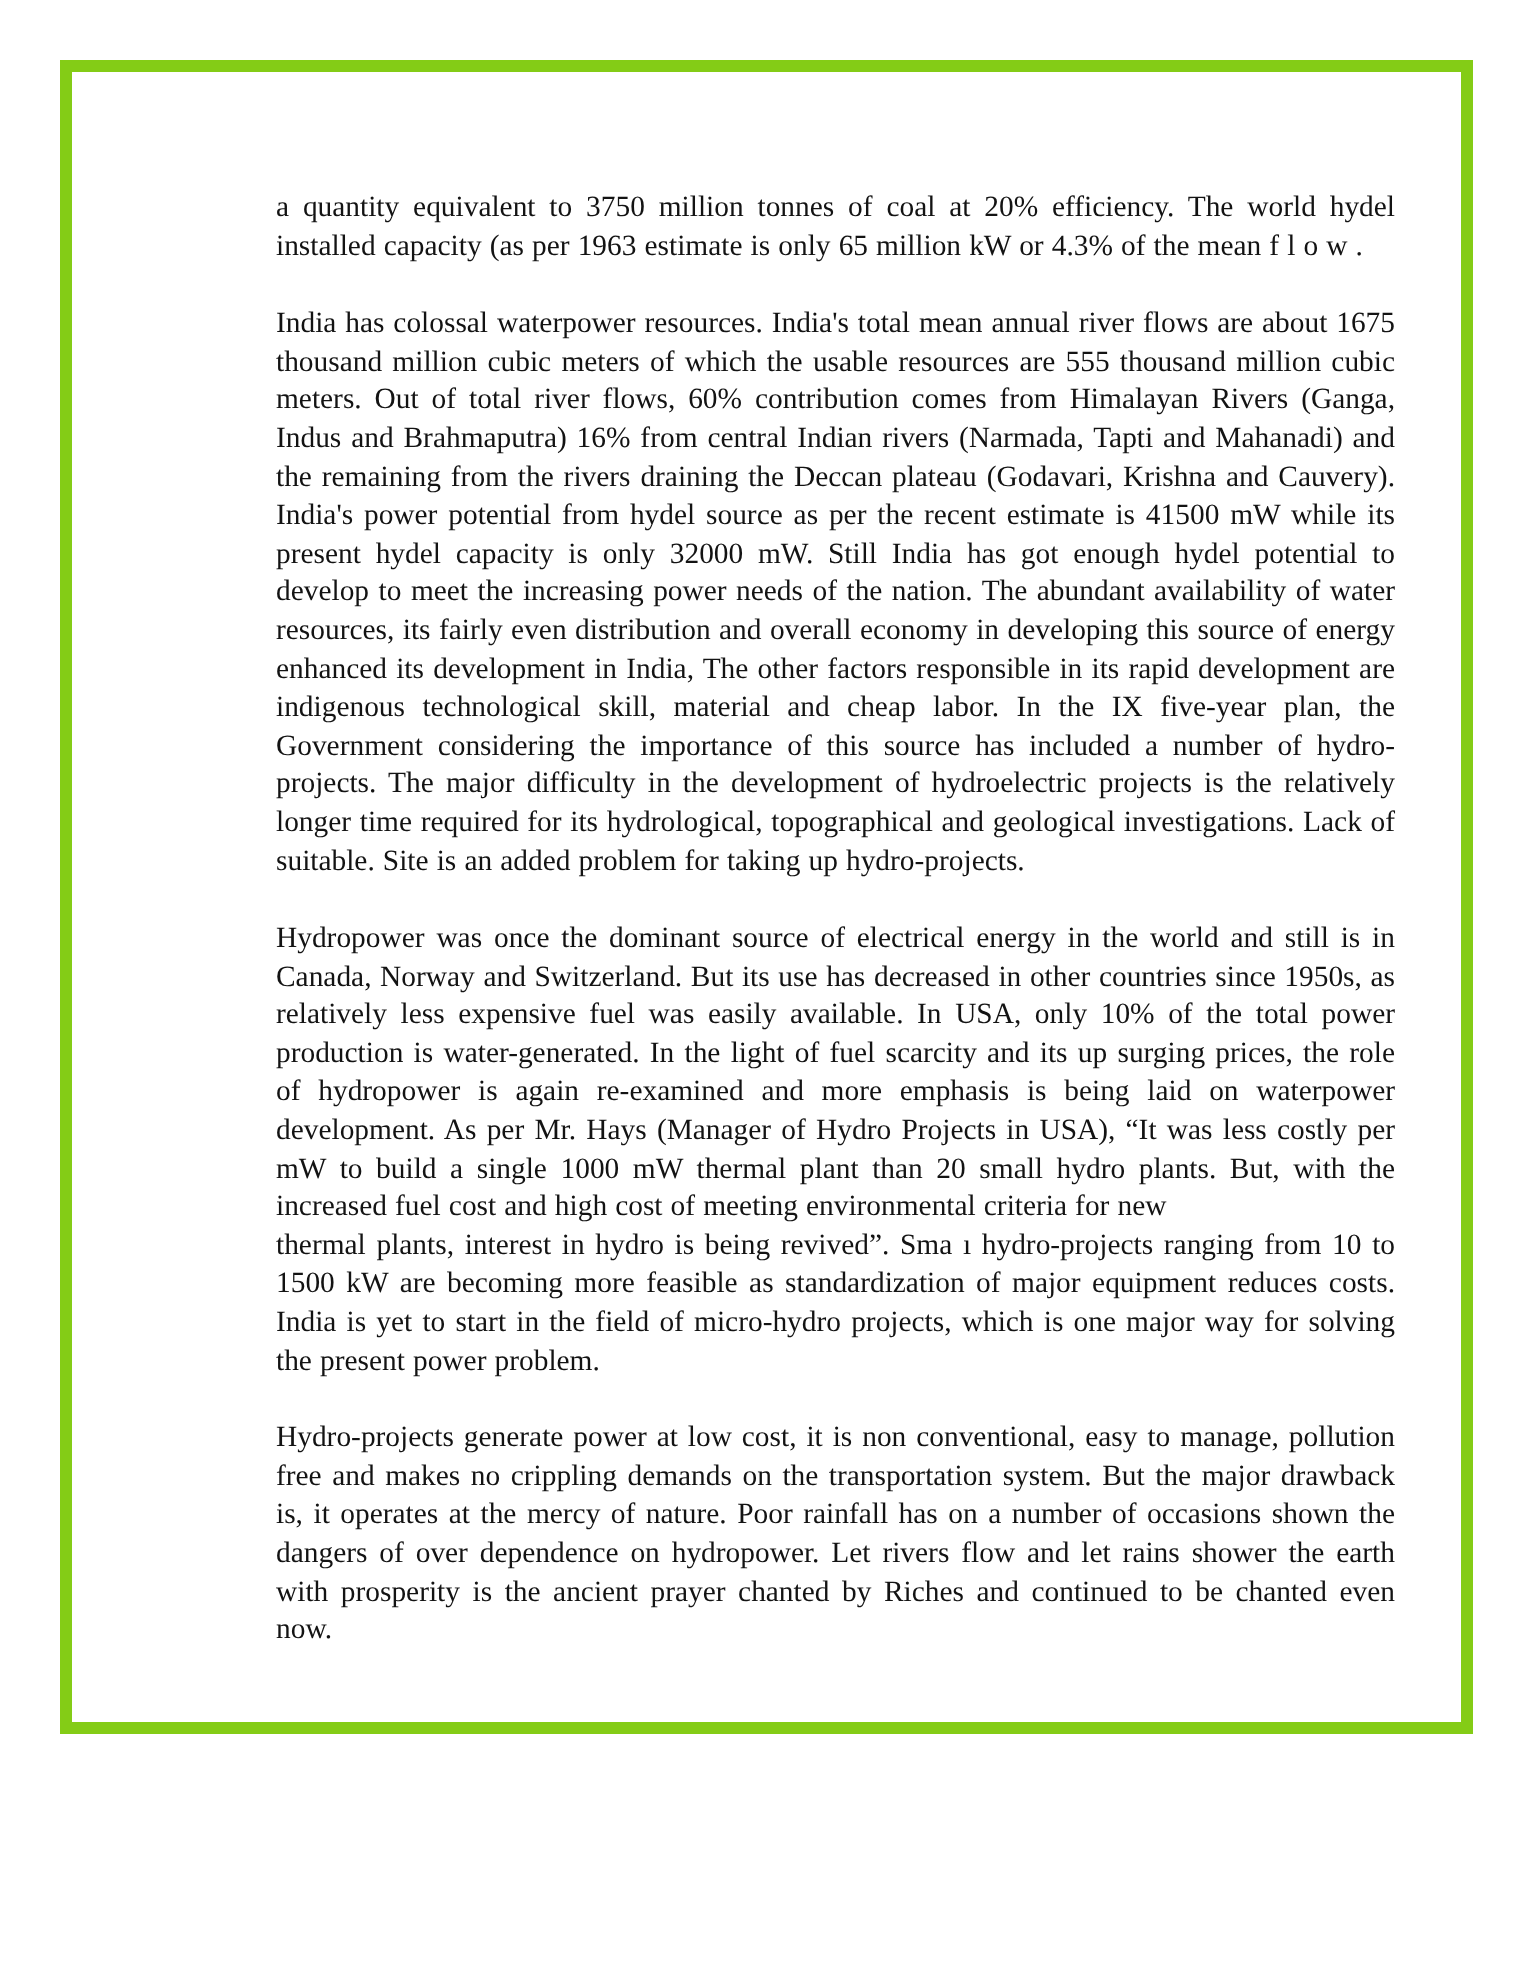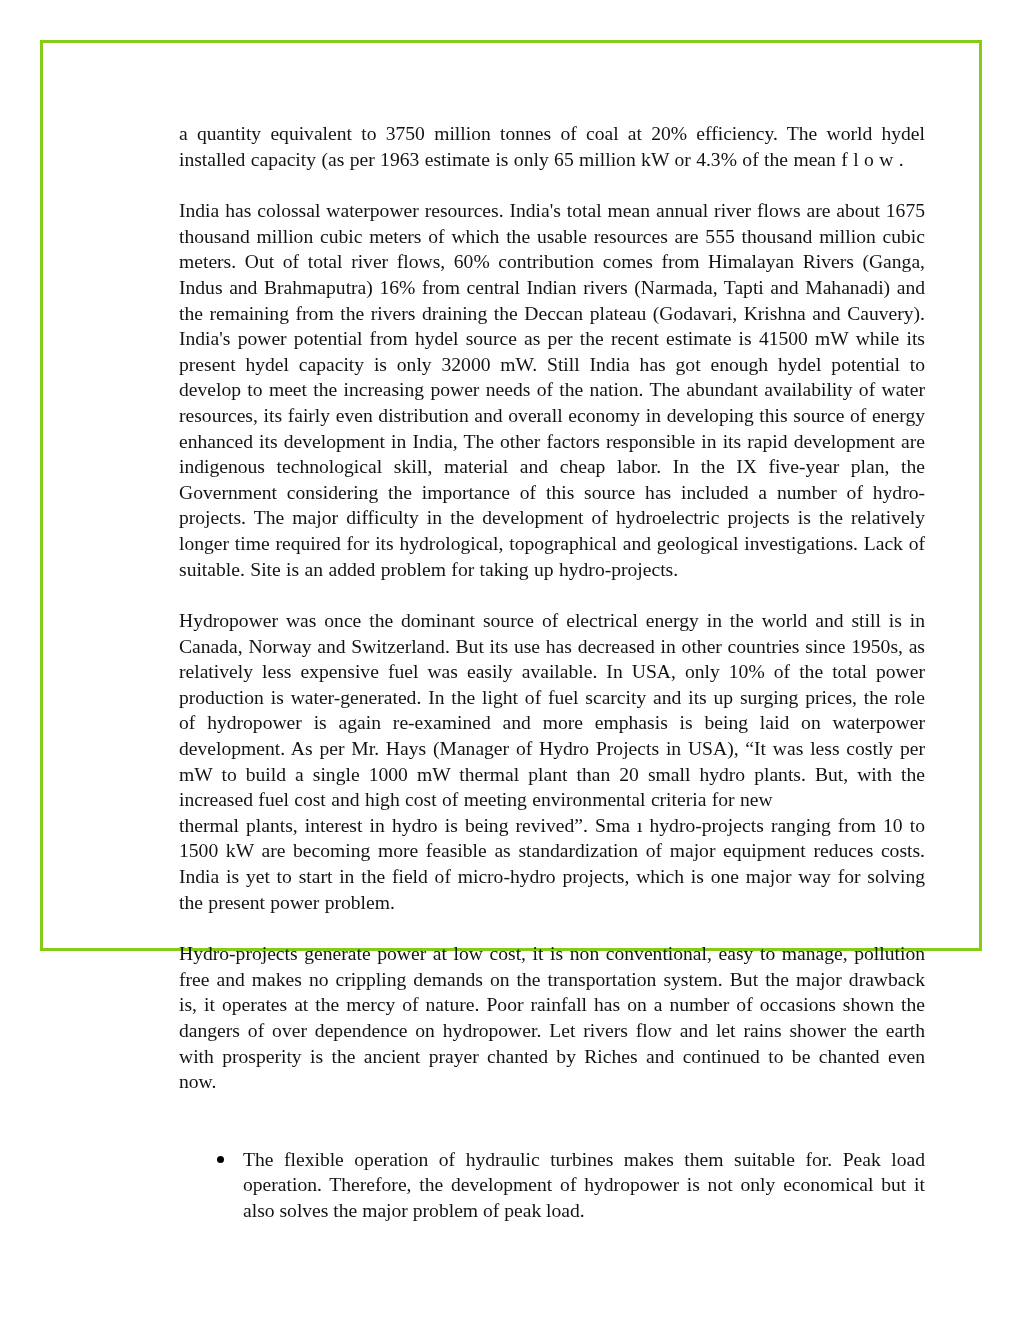--- a/index.html
+++ b/index.html
@@ -20,22 +20,22 @@
     top: 0;
     width: 1020px;
     height: 1320px;
     background: #ffffff;
   }
   .page-frame {
     position: absolute;
     left: 40px;
     top: 40px;
     width: 942px;
-    height: 911px;
-    border: 3px solid #84cc16;
+    height: 1116px;
+    border: 8px solid #84cc16;
     box-sizing: border-box;
     background: #ffffff;
   }
   .content {
     position: absolute;
     left: 136px;
     top: 78px;
     width: 746px;
   }
   p.para {
@@ -97,22 +97,16 @@
 
       <div class="gap-md"></div>
 
       <p class="para">Hydro-projects generate power at low cost,  it  is  non  conventional,  easy  to  manage, pollution free  and  makes  no  crippling  demands  on  the  transportation  system. But  the major  drawback is,  it  operates  at  the  mercy  of  nature. Poor rainfall  has on  a  number of occasions shown the dangers of over dependence on hydropower. Let rivers flow  and  let rains shower the earth with prosperity is  the  ancient  prayer  chanted  by  Riches  and continued to be chanted even now.</p>
 
       <div class="gap-md"></div>
 
 
       <div class="gap-md"></div>
 
-      <ul class="bullets">
-        <li>
-          <span class="bullet-dot"></span>
-          <span>The  flexible  operation  of  hydraulic  turbines  makes  them  suitable  for.  Peak  load operation. Therefore, the development of hydropower is not only economical but it also solves the major problem of peak load.</span>
-        </li>
-      </ul>
 
     </div>
   </div>
 </div>
 
 </body></html>

